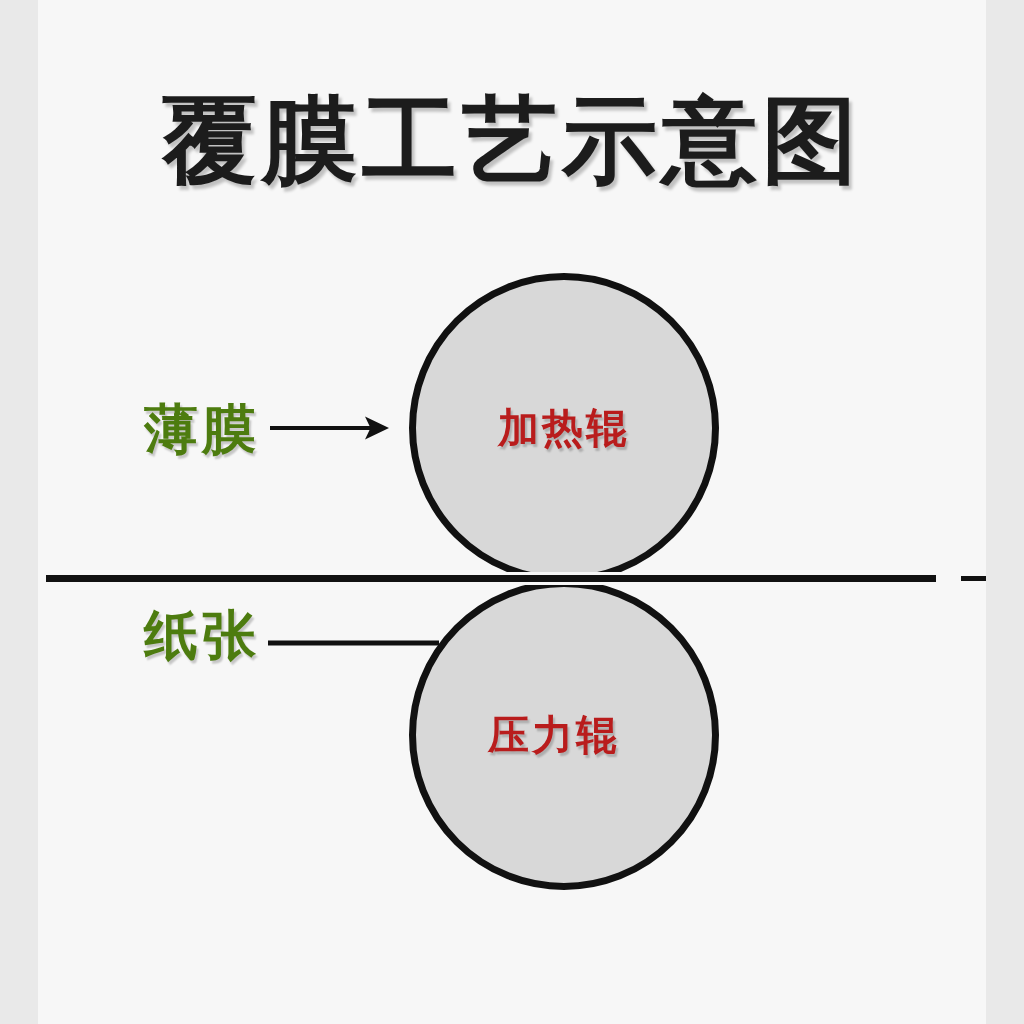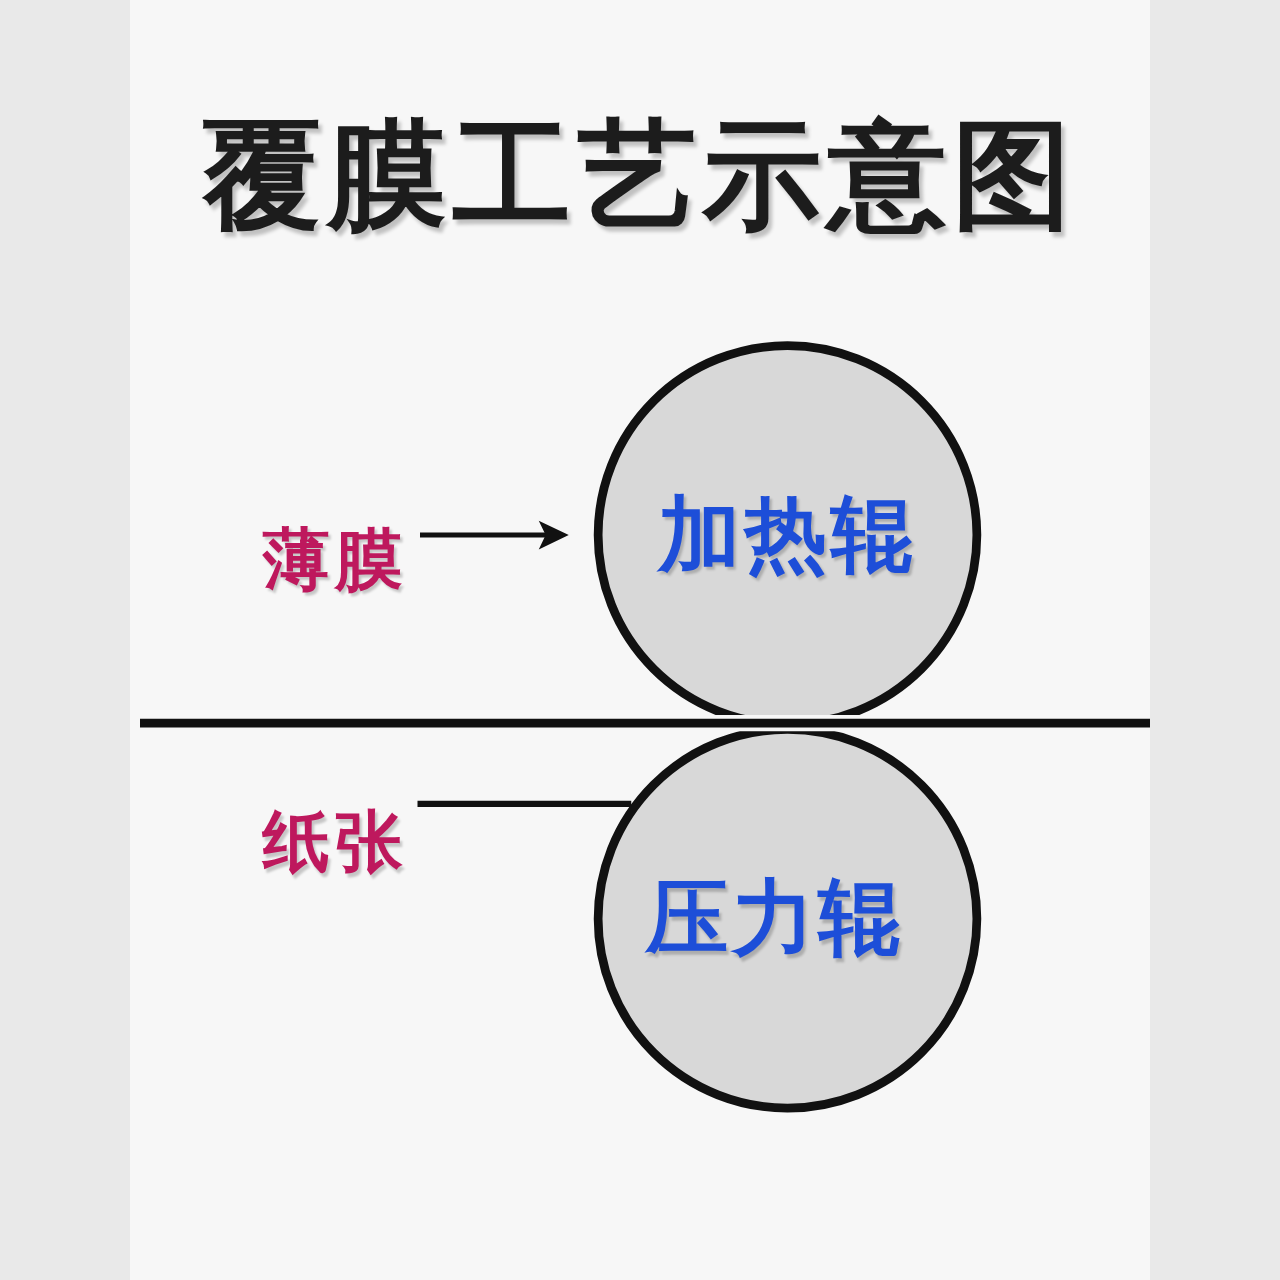--- a/index.html
+++ b/index.html
@@ -2,21 +2,21 @@
 <html><head>
 <meta charset="utf-8">
 <style>
   html, body {
     margin: 0;
     padding: 0;
     background: #e9e9e9;
   }
   .stage {
     position: relative;
-    width: 816px;
+    width: 948px;
     height: 1024px;
     margin: 0 auto;
     background: #f7f7f7;
     overflow: hidden;
     font-family: "Liberation Sans", "DejaVu Sans", sans-serif;
     color: #1c1c1c;
   }
   .title {
     position: absolute;
     left: 0;
@@ -33,39 +33,38 @@
   .diagram-svg {
     position: absolute;
     left: 0;
     top: 0;
   }
   .side-label {
     position: absolute;
     font-size: 54px;
     font-weight: 600;
     letter-spacing: 4px;
-    color: #be185d;
+    color: #4d7c0f;
     text-shadow: 2px 3px 2px rgba(0,0,0,0.20);
     white-space: nowrap;
     line-height: 1;
-    margin-top: 19px;
   }
   .film-label  { left: 106px; top: 402px; }
-  .paper-label { left: 106px; top: 628px; text-align: right; }
+  .paper-label { left: 106px; top: 608px; text-align: right; }
   .roller-label {
     position: absolute;
     width: 310px;
     height: 310px;
     display: flex;
     align-items: center;
     justify-content: center;
-    font-size: 66px;
+    font-size: 41px;
     font-weight: 600;
     letter-spacing: 3px;
-    color: #1d4ed8;
+    color: #b91c1c;
     text-shadow: 2px 3px 2px rgba(0,0,0,0.20);
     pointer-events: none;
     white-space: nowrap;
   }
   .heating-label  { left: 371px; top: 273px; }
   .pressure-label { left: 361px; top: 580px; }
 </style>
 </head>
 <body>
 

